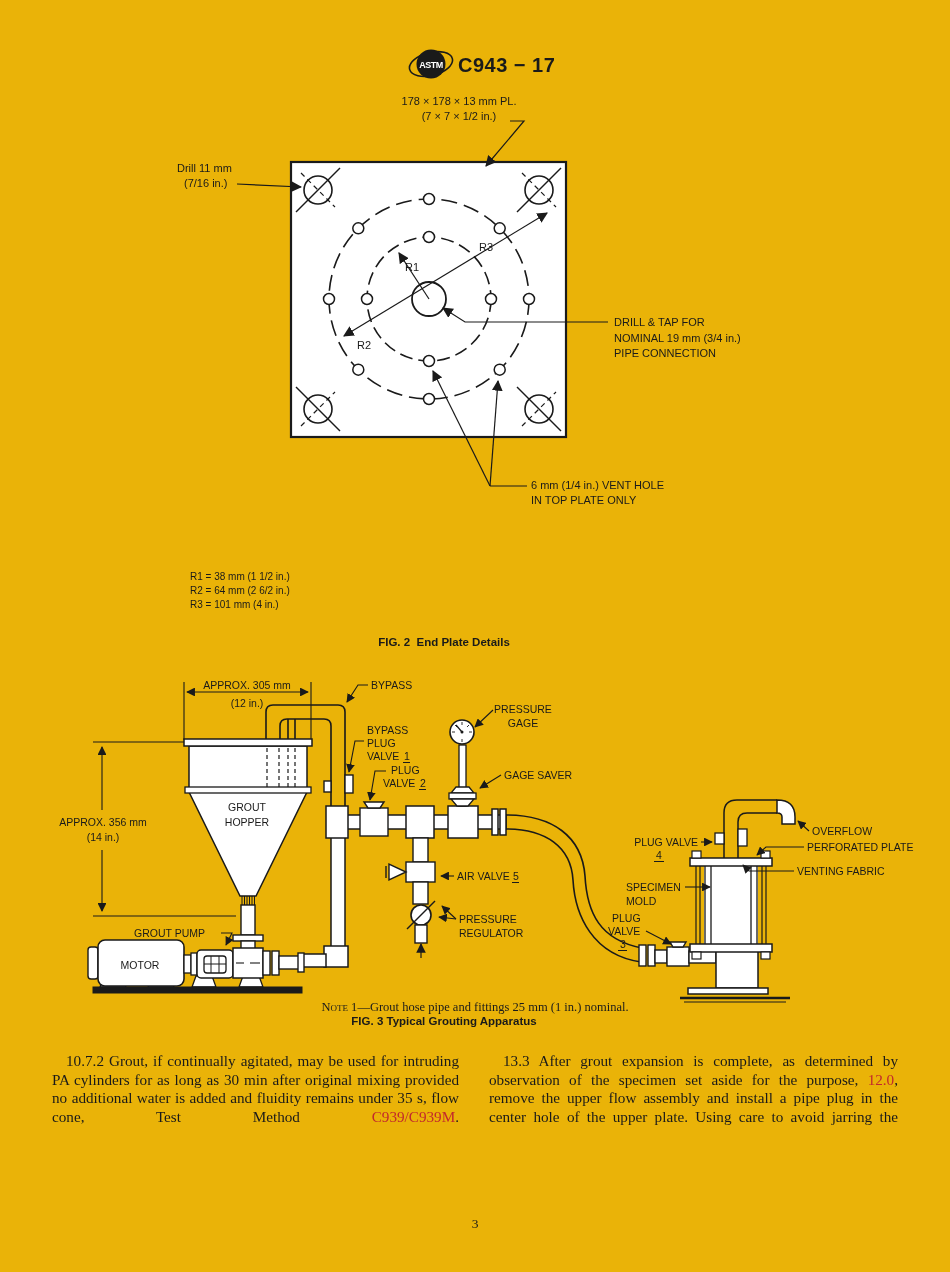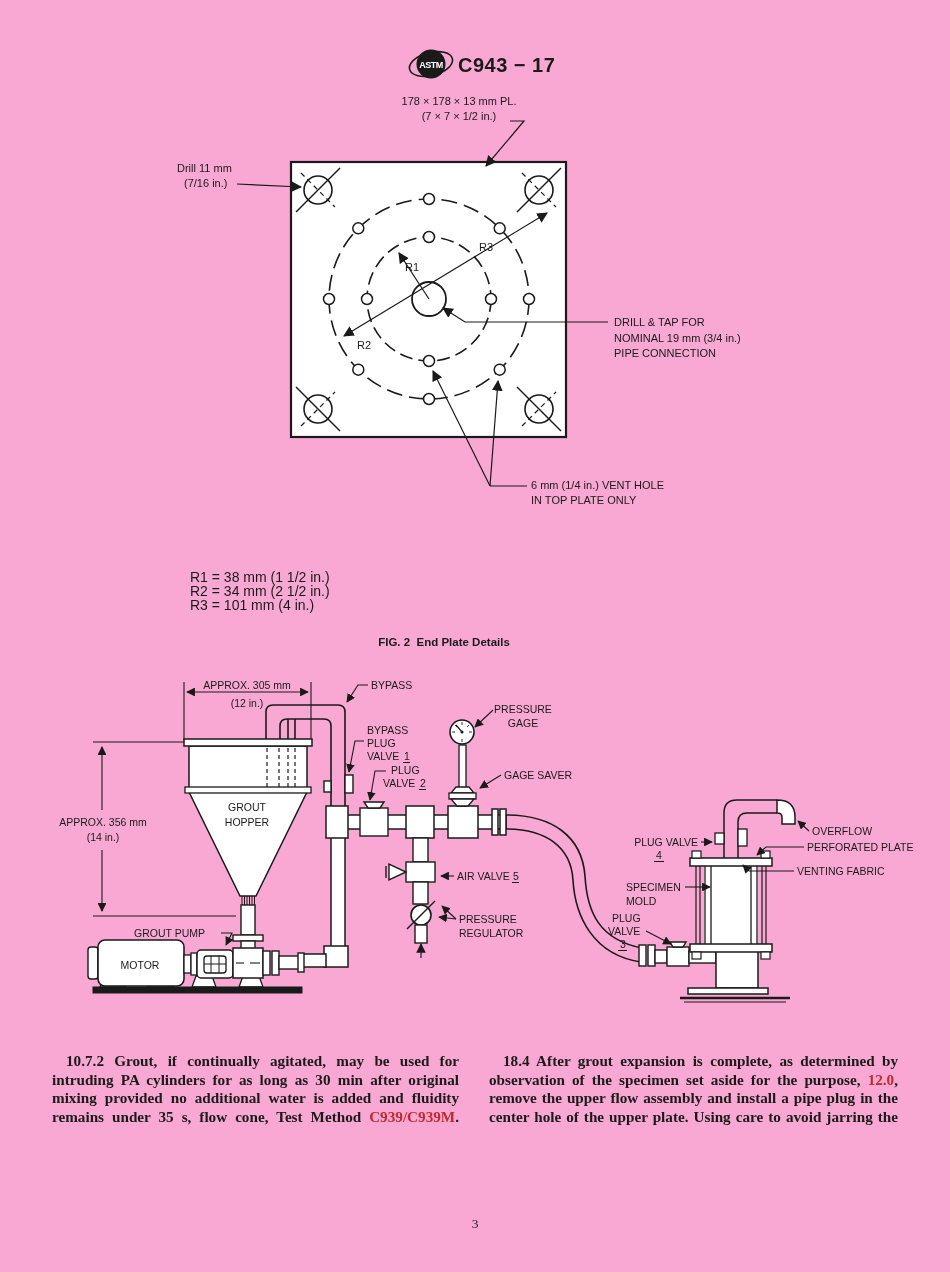--- a/index.html
+++ b/index.html
@@ -1,35 +1,35 @@
 <!DOCTYPE html>
 <html><head>
 <meta charset="utf-8">
 <style>
   html,body{margin:0;padding:0;background:#e8e8e8;}
-  .page{position:relative;width:950px;height:1272px;background:#f9a8d4;margin:0 auto;overflow:hidden;
+  .page{position:relative;width:950px;height:1272px;background:#eab308;margin:0 auto;overflow:hidden;
         font-family:"Liberation Sans",sans-serif;color:#1a1a1a;}
   .abs{position:absolute;}
   
   .doc-code{position:absolute;left:458px;top:54px;font-weight:bold;font-size:20px;letter-spacing:.5px;}
   
   svg text{font-family:"Liberation Sans",sans-serif;fill:#1a1a1a;}
   .lb{font-size:10.5px;}
   .lb2{font-size:11px;}
   .mid{text-anchor:middle;}
   .end{text-anchor:end;}
   
-  .rvals{position:absolute;left:190px;top:570px;font-size:14px;line-height:14px;}
+  .rvals{position:absolute;left:190px;top:570px;font-size:10px;line-height:14px;}
   .figcap{position:absolute;left:0;width:888px;text-align:center;font-size:11.5px;font-weight:bold;white-space:pre;}
   .note-line{position:absolute;left:0;top:1000px;width:950px;text-align:center;
              font-family:"Liberation Serif",serif;font-size:12.5px;}
   .smallcaps{font-variant:small-caps;}
   
   .col{position:absolute;top:1052px;font-family:"Liberation Serif",serif;font-size:15.2px;
-       line-height:18.6px;text-align:justify;text-align-last:justify;font-weight:bold;}
+       line-height:18.6px;text-align:justify;text-align-last:justify;}
   .col p{margin:0;text-indent:14px;}
   .ref-link{color:#c2282d;cursor:pointer;}
   .pageno{position:absolute;left:0;top:1216px;width:950px;text-align:center;
           font-family:"Liberation Serif",serif;font-size:13.5px;}
 </style>
 </head>
 <body>
 
 <div class="page">
 
@@ -124,21 +124,21 @@
       <line x1="490" y1="486" x2="527" y2="486"></line>
       <line x1="490" y1="486" x2="433" y2="371" marker-end="url(#ah2)"></line>
       <line x1="490" y1="486" x2="498" y2="381" marker-end="url(#ah2)"></line>
     </g>
     <text class="lb2" x="531" y="489">6 mm (1/4 in.) VENT HOLE</text>
     <text class="lb2" x="531" y="504">IN TOP PLATE ONLY</text>
   </svg>
 
   <div class="rvals">
     <div>R1 = 38 mm (1 1/2 in.)</div>
-    <div>R2 = 34 mm (2 1/2 in.)</div>
+    <div>R2 = 64 mm (2 6/2 in.)</div>
     <div>R3 = 101 mm (4 in.)</div>
   </div>
   <div class="figcap" style="top:636px;">FIG. 2  End Plate Details</div>
 
   <svg class="abs" style="left:0;top:660px;" width="950" height="345" viewBox="0 660 950 345">
     <defs>
       <marker id="ah3" viewBox="0 0 10 10" refX="9" refY="5" markerWidth="8" markerHeight="8" orient="auto-start-reverse">
         <path d="M0,0 L10,5 L0,10 z" fill="#1a1a1a"></path>
       </marker>
     </defs>
@@ -377,22 +377,26 @@
 
     <text class="lb" x="626" y="891">SPECIMEN</text>
     <text class="lb" x="626" y="905">MOLD</text>
 
     <text class="lb" x="612" y="922">PLUG</text>
     <text class="lb" x="608" y="935">VALVE</text>
     <text class="lb" x="620" y="948">3</text>
     <line x1="618" y1="950.5" x2="627" y2="950.5" stroke="#1a1a1a" stroke-width="1"></line>
   </svg>
 
+  <div class="note-line">
+    <span class="smallcaps">Note 1</span><span>—Grout hose pipe and fittings 25 mm (1 in.) nominal.</span>
+  </div>
+  <div class="figcap" style="top:1015px;">FIG. 3 Typical Grouting Apparatus</div>
 
   <div class="col" style="left:52px;width:407px;">
     <p><span>10.7.2</span><span> Grout, if continually agitated, may be used for intruding PA cylinders for as long as 30 min after original mixing provided no additional water is added and fluidity remains under 35 s, flow cone, Test Method </span><span class="ref-link">C939/C939M</span><span>.</span></p>
   </div>
   <div class="col" style="left:489px;width:409px;">
-    <p><span>18.4</span><span> After grout expansion is complete, as determined by observation of the specimen set aside for the purpose, </span><span class="ref-link">12.0</span><span>, remove the upper flow assembly and install a pipe plug in the center hole of the upper plate. Using care to avoid jarring the</span></p>
+    <p><span>13.3</span><span> After grout expansion is complete, as determined by observation of the specimen set aside for the purpose, </span><span class="ref-link">12.0</span><span>, remove the upper flow assembly and install a pipe plug in the center hole of the upper plate. Using care to avoid jarring the</span></p>
   </div>
 
   <div class="pageno">3</div>
 </div>
 
 </body></html>

